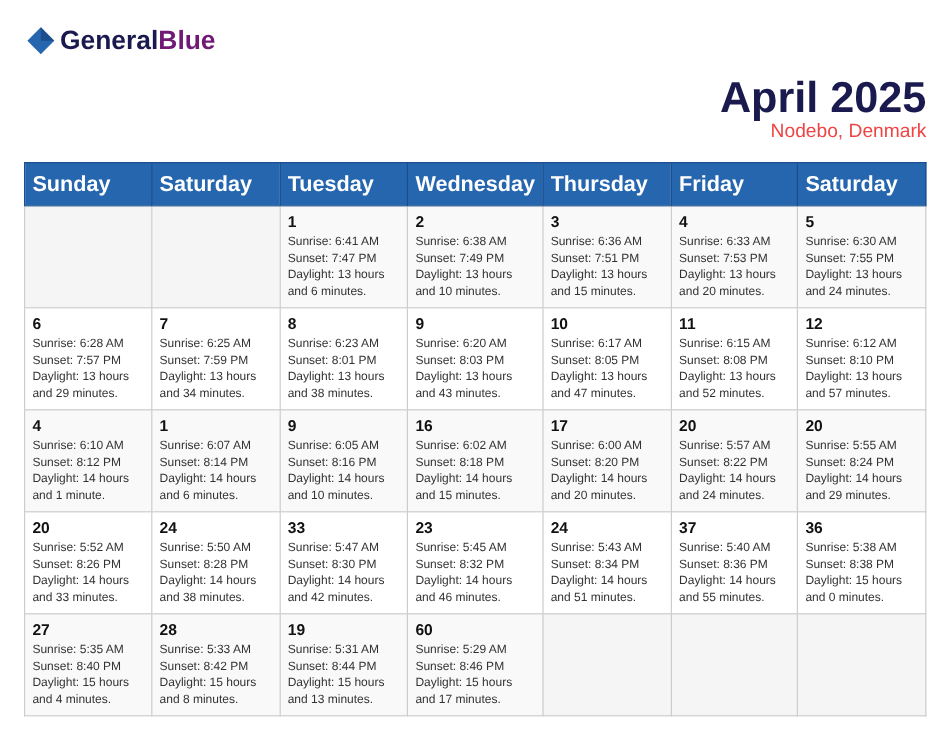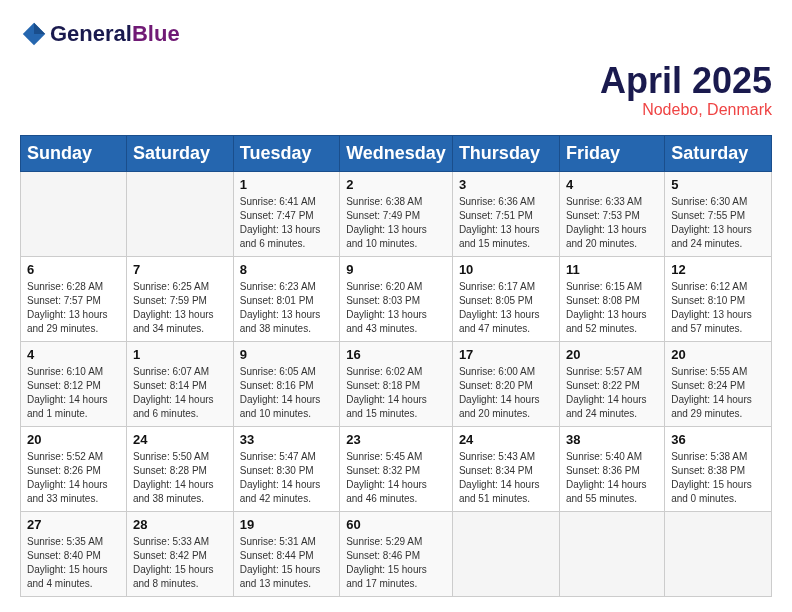--- a/index.html
+++ b/index.html
@@ -227,21 +227,21 @@
         </td>
         <td>
           <span class="day-num">23</span>
           <div class="day-info">Sunrise: 5:45 AM<br>Sunset: 8:32 PM<br>Daylight: 14 hours and 46 minutes.</div>
         </td>
         <td>
           <span class="day-num">24</span>
           <div class="day-info">Sunrise: 5:43 AM<br>Sunset: 8:34 PM<br>Daylight: 14 hours and 51 minutes.</div>
         </td>
         <td>
-          <span class="day-num">38</span>
+          <span class="day-num">37</span>
           <div class="day-info">Sunrise: 5:40 AM<br>Sunset: 8:36 PM<br>Daylight: 14 hours and 55 minutes.</div>
         </td>
         <td>
           <span class="day-num">36</span>
           <div class="day-info">Sunrise: 5:38 AM<br>Sunset: 8:38 PM<br>Daylight: 15 hours and 0 minutes.</div>
         </td>
       </tr>
       <tr>
         <td>
           <span class="day-num">27</span>

